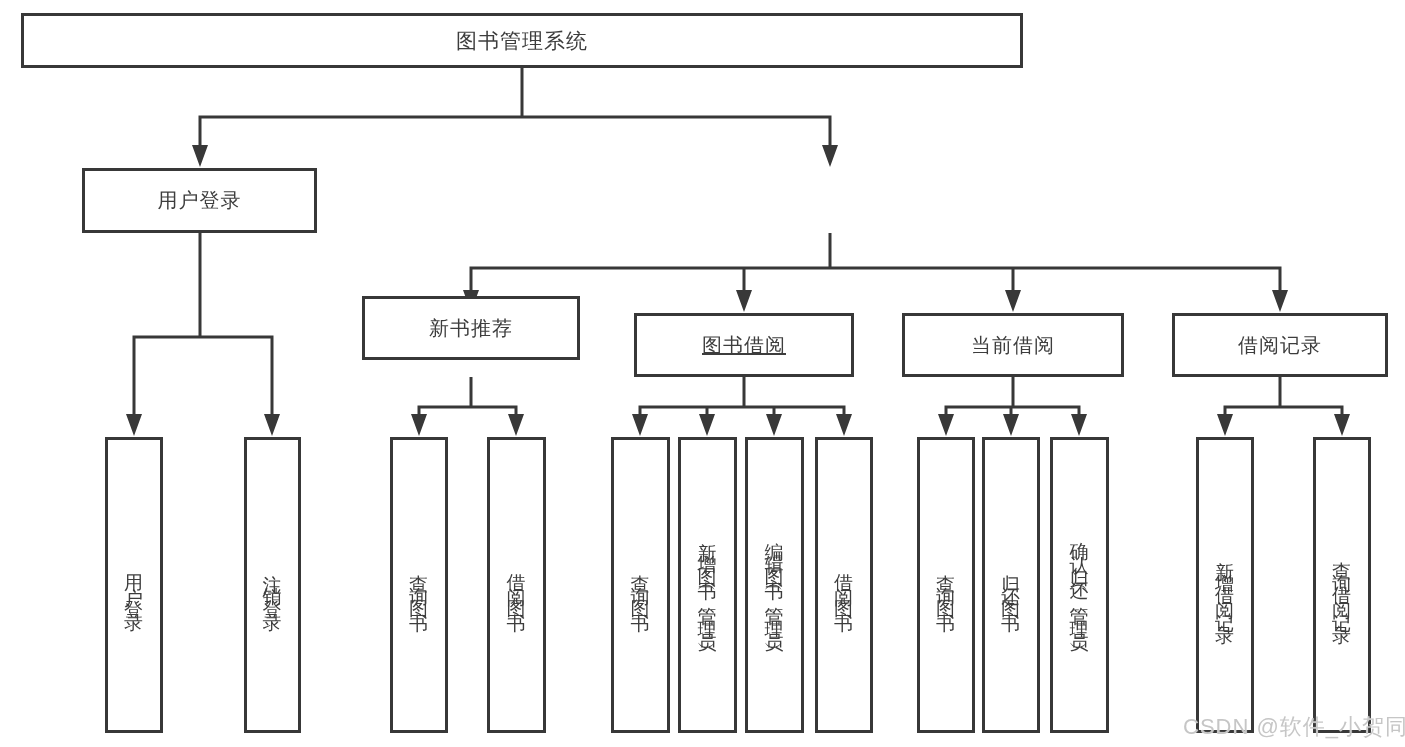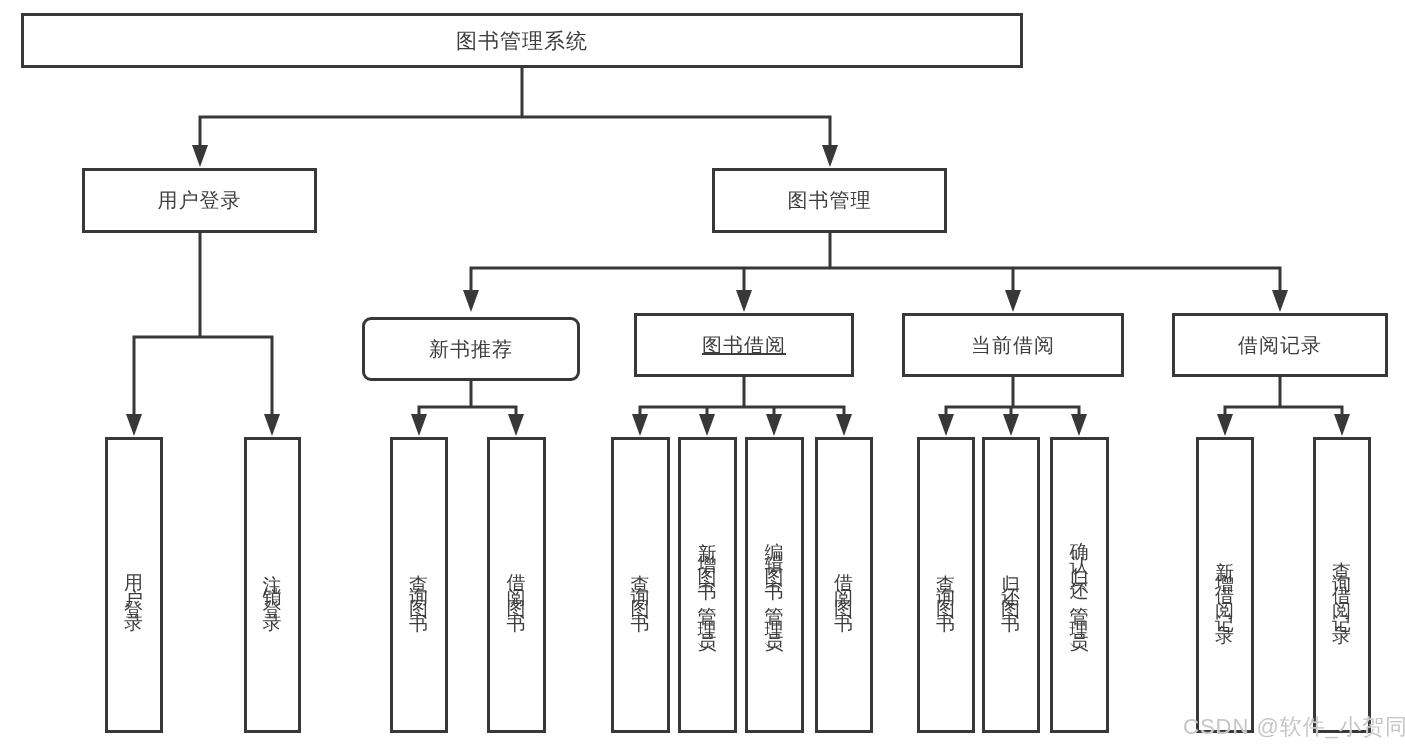--- a/index.html
+++ b/index.html
@@ -57,25 +57,22 @@
       M1217 414L1233 414L1225 436Z M1334 414L1350 414L1342 436Z"></path>
   </svg>
 
   <div class="node" style="left:21px;top:13px;width:1002px;height:55px;">
     <span class="h-label root-label">图书管理系统</span>
   </div>
 
   <div class="node" style="left:82px;top:168px;width:235px;height:65px;">
     <span class="h-label">用户登录</span>
   </div>
-  <div class="node" style="left:712px;top:168px;width:235px;height:65px;">
-    <span class="h-label">图书管理</span>
-  </div>
 
-  <div class="node" style="left:362px;top:317px;width:218px;height:64px;border-radius:9px;">
+  <div class="node" style="left:362px;top:296px;width:218px;height:64px;">
     <span class="h-label">新书推荐</span>
   </div>
   <div class="node" style="left:634px;top:313px;width:220px;height:64px;text-decoration:underline;">
     <span class="h-label">图书借阅</span>
   </div>
   <div class="node" style="left:1172px;top:313px;width:216px;height:64px;">
     <span class="h-label">借阅记录</span>
   </div>
   <div class="node" style="left:902px;top:313px;width:222px;height:64px;">
     <span class="h-label">当前借阅</span>

